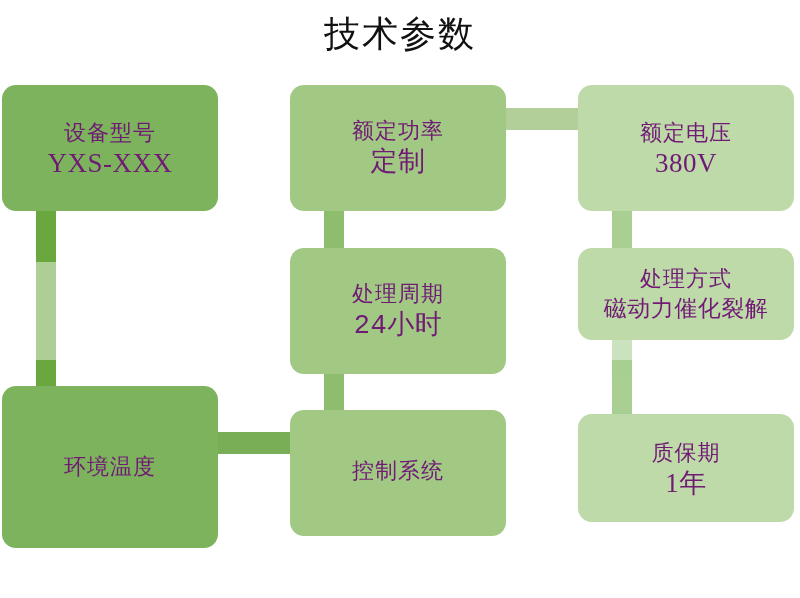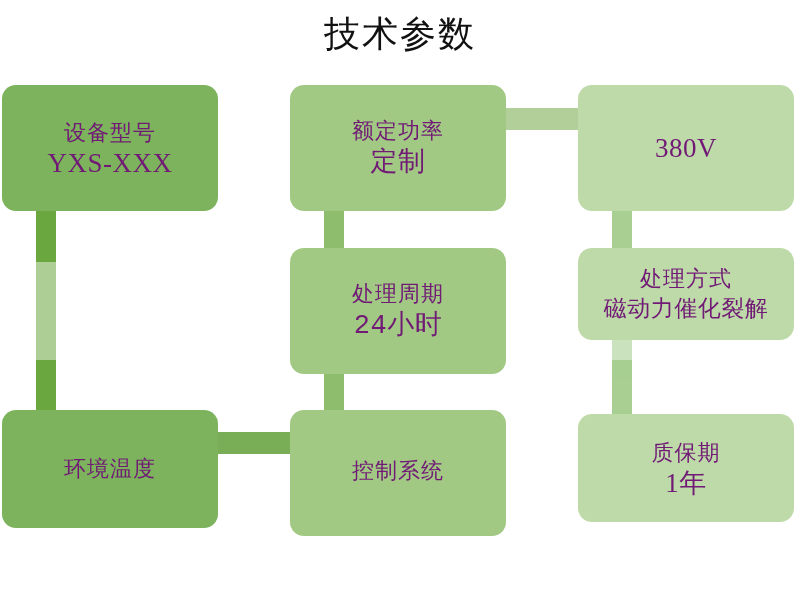--- a/index.html
+++ b/index.html
@@ -99,35 +99,36 @@
     <div class="lbl">设备型号</div>
     <div class="val">YXS-XXX</div>
   </div>
 
   <div class="box c2" style="left:290px;top:85px;width:216px;height:126px;">
     <div class="lbl">额定功率</div>
     <div class="val">定制</div>
   </div>
 
   <div class="box c3" style="left:578px;top:85px;width:216px;height:126px;">
+    <div class="lbl">额定电压</div>
     <div class="val">380V</div>
   </div>
 
 
   <div class="box c2" style="left:290px;top:248px;width:216px;height:126px;">
     <div class="lbl">处理周期</div>
     <div class="val">24小时</div>
   </div>
 
   <div class="box c3 wide" style="left:578px;top:248px;width:216px;height:92px;">
     <div class="lbl">处理方式</div>
     <div class="val">磁动力催化裂解</div>
   </div>
 
-  <div class="box c1" style="left:2px;top:410px;width:216px;height:118px;gap:20px;">
+  <div class="box c1" style="left:2px;top:386px;width:216px;height:162px;gap:20px;">
     <div class="lbl">环境温度</div>
   </div>
 
   <div class="box c2" style="left:290px;top:410px;width:216px;height:126px;">
     <div class="lbl">控制系统</div>
   </div>
 
   <div class="box c3" style="left:578px;top:414px;width:216px;height:108px;">
     <div class="lbl">质保期</div>
     <div class="val">1年</div>

